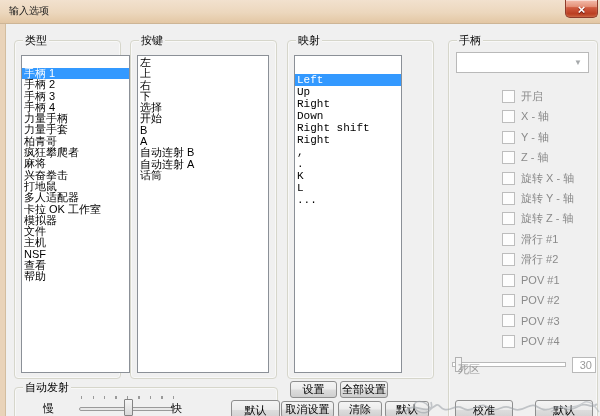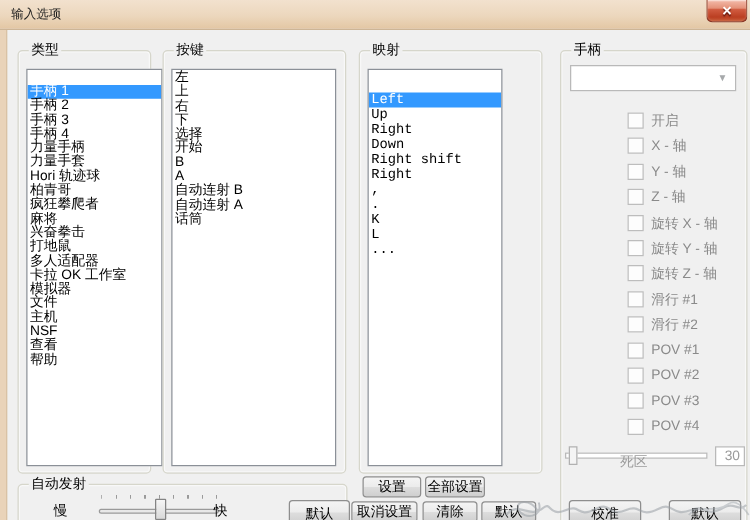--- a/index.html
+++ b/index.html
@@ -58,21 +58,21 @@
   .cb-label { margin-left:6px; font-size:11px; color:#8a8a8a; white-space:nowrap; }
 
   .dz-slider { position:absolute; left:446px; top:332px; width:114px; height:18px; }
   .dz-groove { position:absolute; left:0; top:6px; width:114px; height:5px;
     background:#fff; border:1px solid #b9b9b9; }
   .dz-thumb { position:absolute; left:3px; top:1px; width:7px; height:15px;
     background:#f4f4f4; border:1px solid #b1b1b1; }
   .dz-value { position:absolute; left:566px; top:333px; width:24px; height:16px;
     background:#fff; border:1px solid #b9b9b9; font-size:11px; color:#9a9a9a;
     text-align:right; padding:1px 3px 0 0; }
-  .dz-label { position:absolute; left:452px; top:338px; width:60px; text-align:right;
+  .dz-label { position:absolute; left:452px; top:338px; width:60px; text-align:left;
     font-size:11px; color:#9a9a9a; }
 
   
   .btn { position:absolute; border:1px solid #8e8e8e; border-radius:3px;
     background:linear-gradient(#f4f4f4 0%, #ececec 48%, #dddddd 52%, #cfcfcf 100%);
     font-size:11px; color:#000; text-align:center; cursor:pointer;
     display:flex; align-items:center; justify-content:center; white-space:nowrap;
     font-family:"Liberation Sans","DejaVu Sans",sans-serif; }
   .btn-calibrate { left:449px; top:376px; width:58px; height:20px; }
   .btn-ctrl-default { left:529px; top:376px; width:58px; height:20px; }
@@ -115,21 +115,20 @@
     <div class="group g-type">
       <span class="group-label">类型</span>
     </div>
     <div class="listbox lb-type">
         <div class="lb-item selected">手柄 1</div>
         <div class="lb-item">手柄 2</div>
         <div class="lb-item">手柄 3</div>
         <div class="lb-item">手柄 4</div>
         <div class="lb-item">力量手柄</div>
         <div class="lb-item">力量手套</div>
-        <div class="lb-item">Hori 轨迹球</div>
         <div class="lb-item">柏青哥</div>
         <div class="lb-item">疯狂攀爬者</div>
         <div class="lb-item">麻将</div>
         <div class="lb-item">兴奋拳击</div>
         <div class="lb-item">打地鼠</div>
         <div class="lb-item">多人适配器</div>
         <div class="lb-item">卡拉 OK 工作室</div>
         <div class="lb-item">模拟器</div>
         <div class="lb-item">文件</div>
         <div class="lb-item">主机</div>

